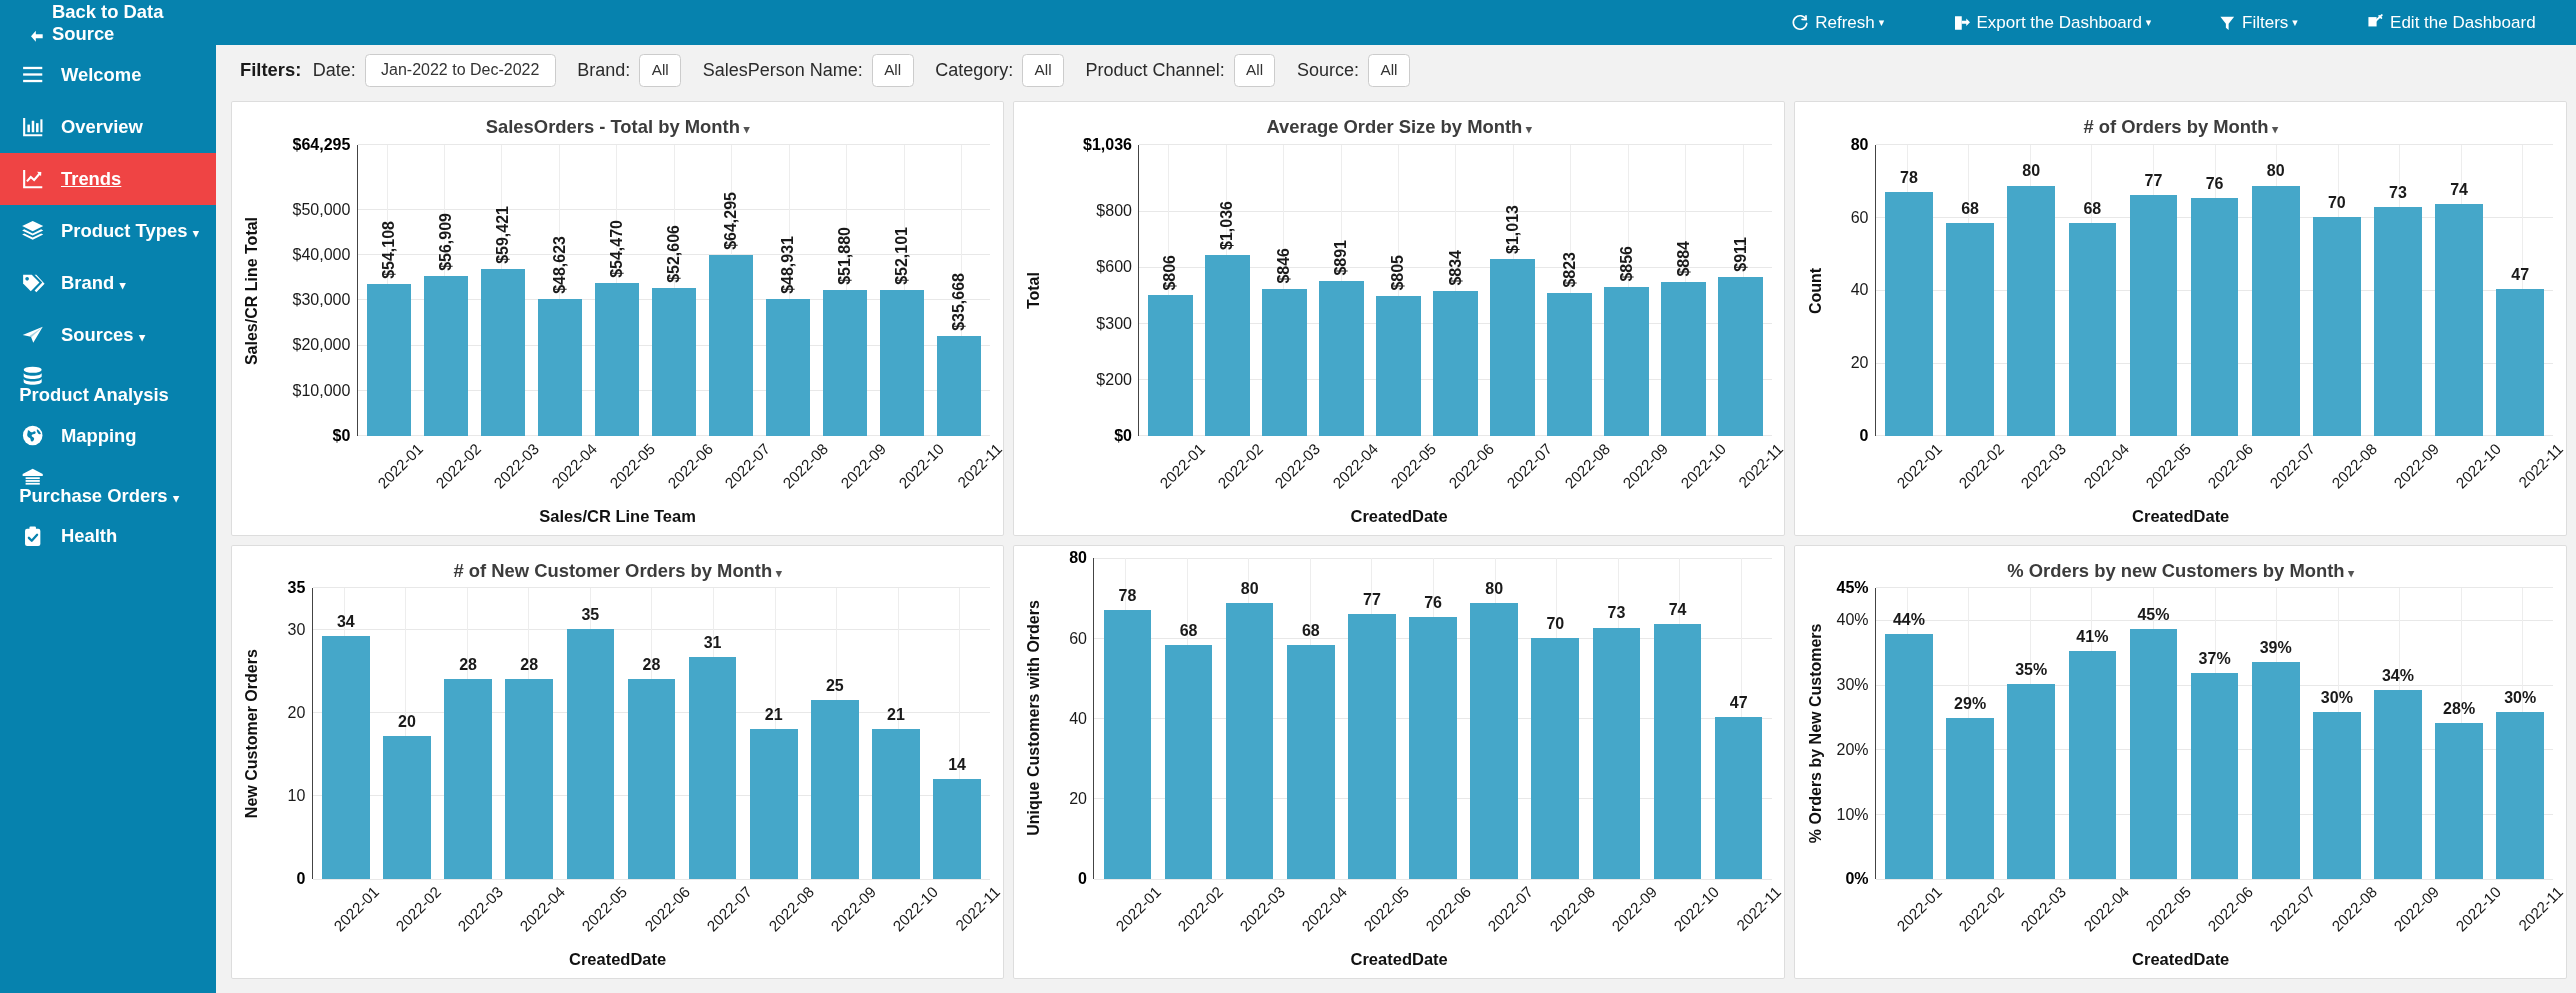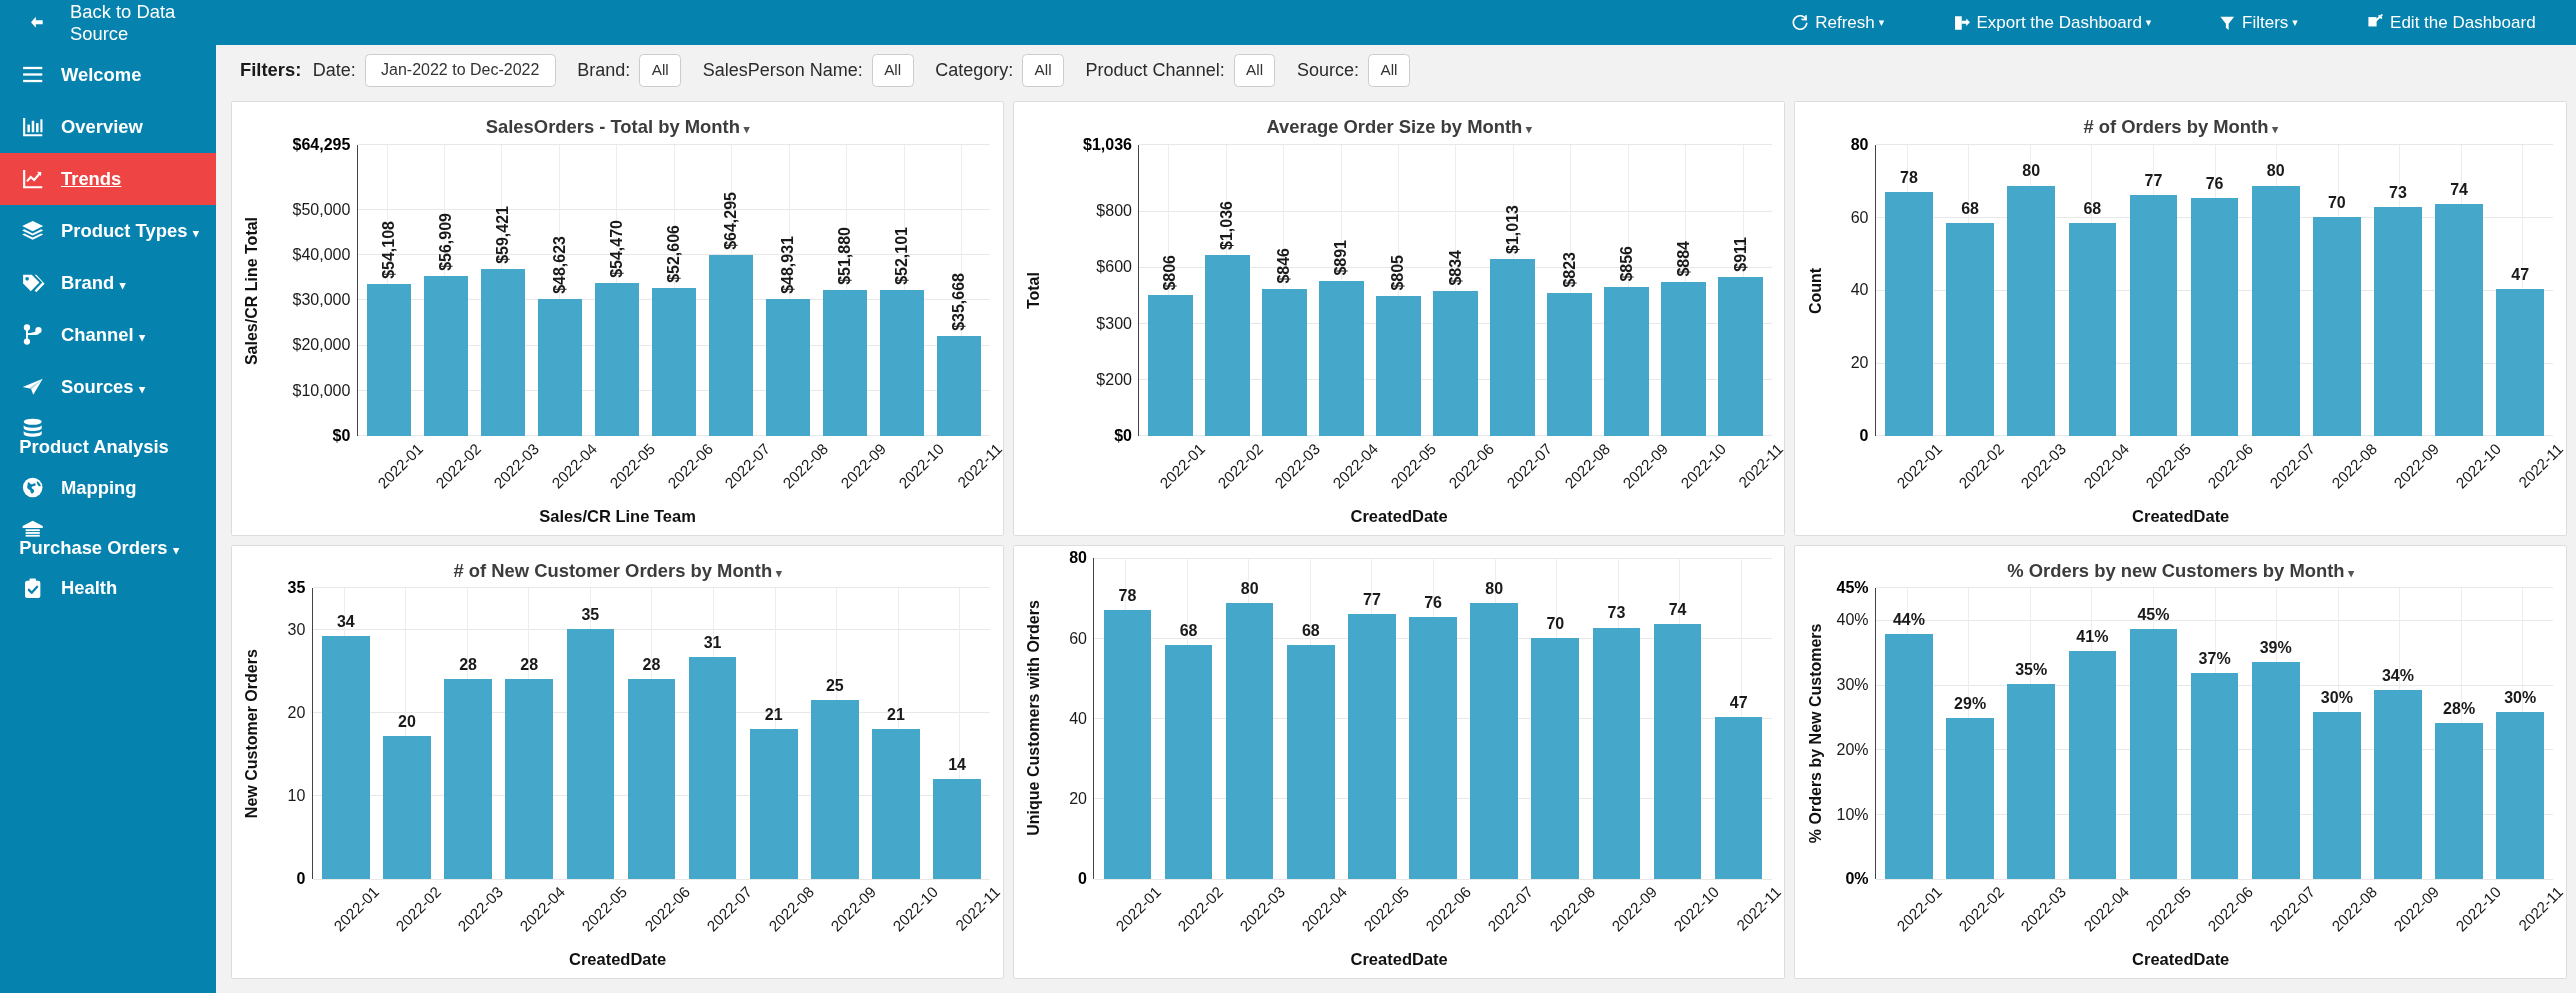--- a/index.html
+++ b/index.html
@@ -10,22 +10,22 @@
     overflow:hidden;
   }
   .app { display:flex; flex-direction:column; width:2576px; height:993px; }
 
   
   .topbar {
     height:45px; background:#0682ae; color:#fff;
     display:flex; align-items:center; flex:0 0 45px;
   }
   .back-link {
-    width:216px; display:flex; align-items:center; gap:24px;
-    padding-left:27px; font-size:18.4px; font-weight:400; color:#fff;
+    width:216px; display:flex; align-items:flex-end; gap:6px;
+    padding-left:27px; font-size:18.4px; font-weight:700; color:#fff;
     text-decoration:none; cursor:pointer;
   }
   .topbar-spacer { flex:1; }
   .top-actions { display:flex; align-items:center; gap:0; padding-right:6.4px; }
   .top-action {
     display:flex; align-items:center; gap:6.4px; color:#fff;
     font-size:17px; cursor:pointer; white-space:nowrap;
     padding:0 34px;
   }
   .top-action .caret { font-size:10.8px; margin-left:-2.5px; }
@@ -265,32 +265,20 @@
             <svg width="25.4" height="23" viewBox="0 0 24 24" fill="#fff">
               <path d="M2 4 h9 l8 8 l-9 9 l-8 -8 z"></path>
               <circle cx="6.2" cy="8.2" r="1.9" fill="#0682ae"></circle>
               <path d="M14 4 l8 8 l-8 8.4 l1.8 1.8 l8.6 -9 l-8.6 -9.2 z"></path>
             </svg>
           </span>
           <span class="nav-label">Brand<span class="nav-caret"> ▾</span></span>
         </div>
         <div class="nav-item">
           <span class="nav-ic">
-            <svg width="25.4" height="23" viewBox="0 0 24 24" fill="#fff" stroke="#fff" stroke-width="2">
-              <circle cx="6" cy="4.6" r="2.3" fill="#fff"></circle>
-              <circle cx="18" cy="7.6" r="2.3" fill="#fff"></circle>
-              <circle cx="6" cy="19.4" r="2.3" fill="#fff"></circle>
-              <path d="M6 7 v10"></path>
-              <path d="M6 11.6 h9 a3 3 0 0 0 3-3 v-0.4"></path>
-            </svg>
-          </span>
-          <span class="nav-label">Channel<span class="nav-caret"> ▾</span></span>
-        </div>
-        <div class="nav-item">
-          <span class="nav-ic">
             <svg width="25.4" height="23" viewBox="0 0 24 24" fill="#fff">
               <path d="M1.5 12.6 L22.5 4 L12.6 20.5 L10.2 14.4 z"></path>
               <path d="M10.6 14.9 L22.2 4.4 L9 13.2 z" fill="#0682ae" opacity="0.35"></path>
             </svg>
           </span>
           <span class="nav-label">Sources<span class="nav-caret"> ▾</span></span>
         </div>
         <div class="nav-item wrapped">
           <span class="nav-ic">
             <svg width="25.4" height="23" viewBox="0 0 24 24" fill="#fff">

